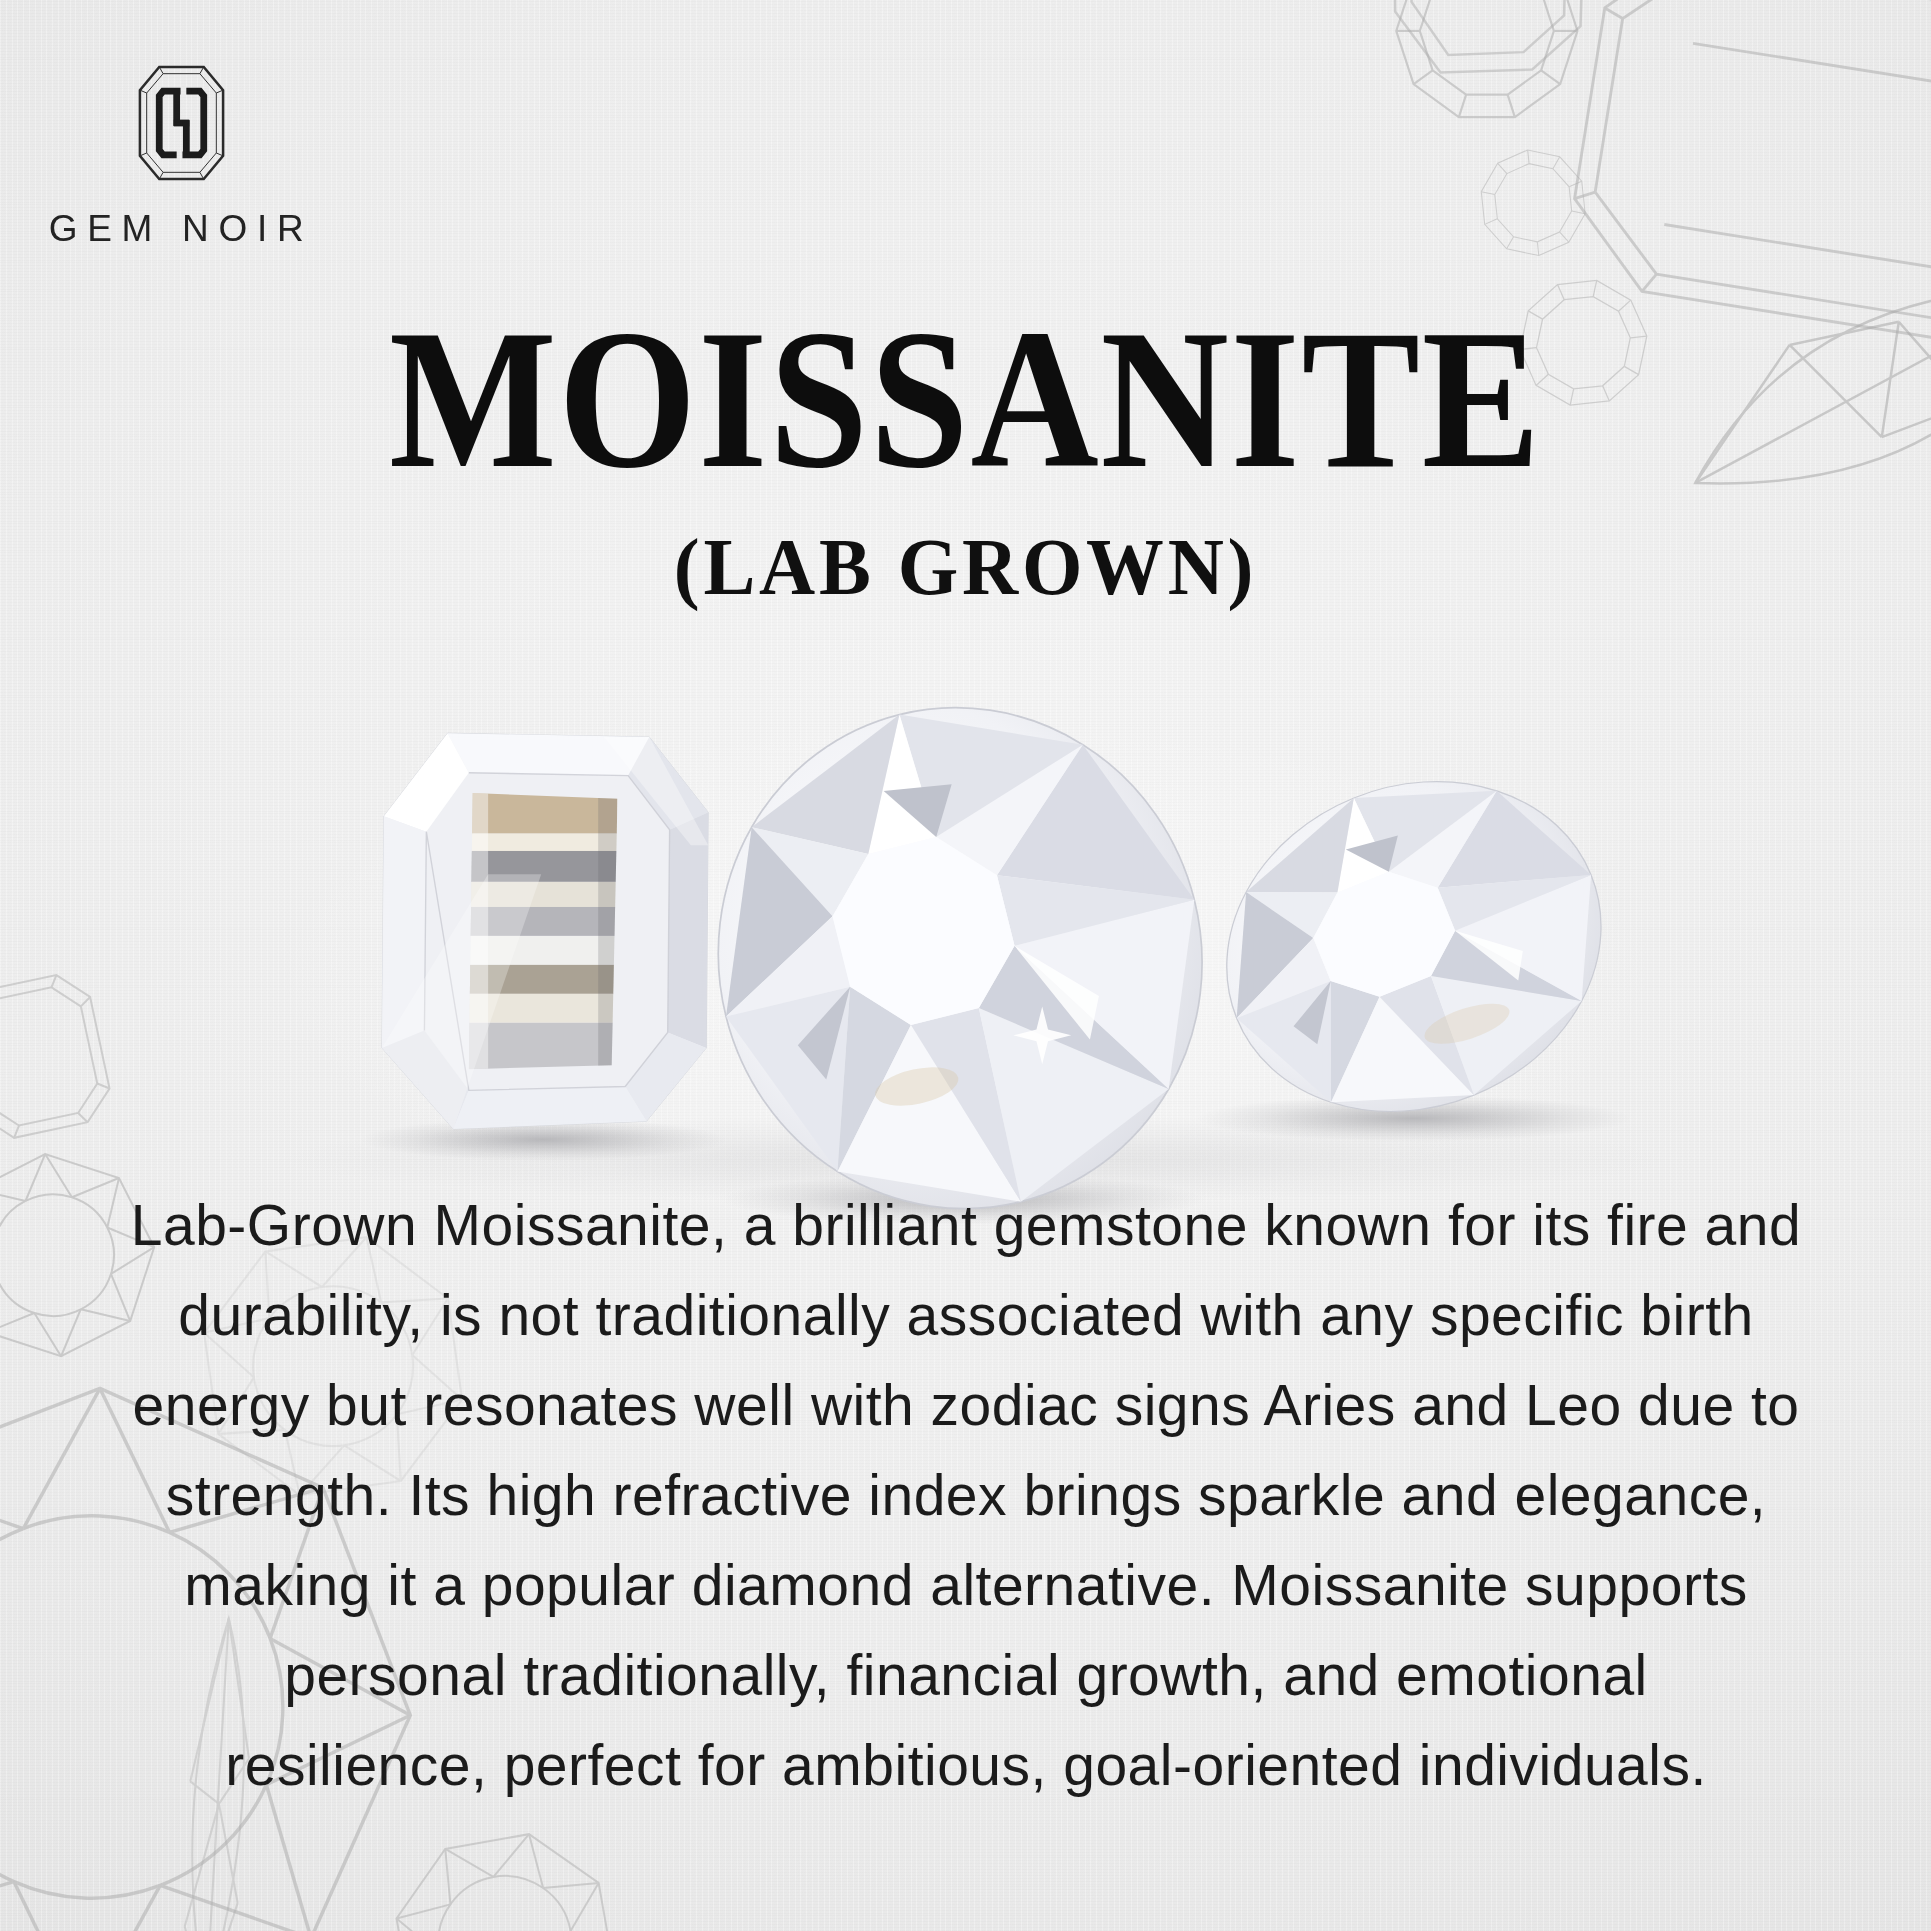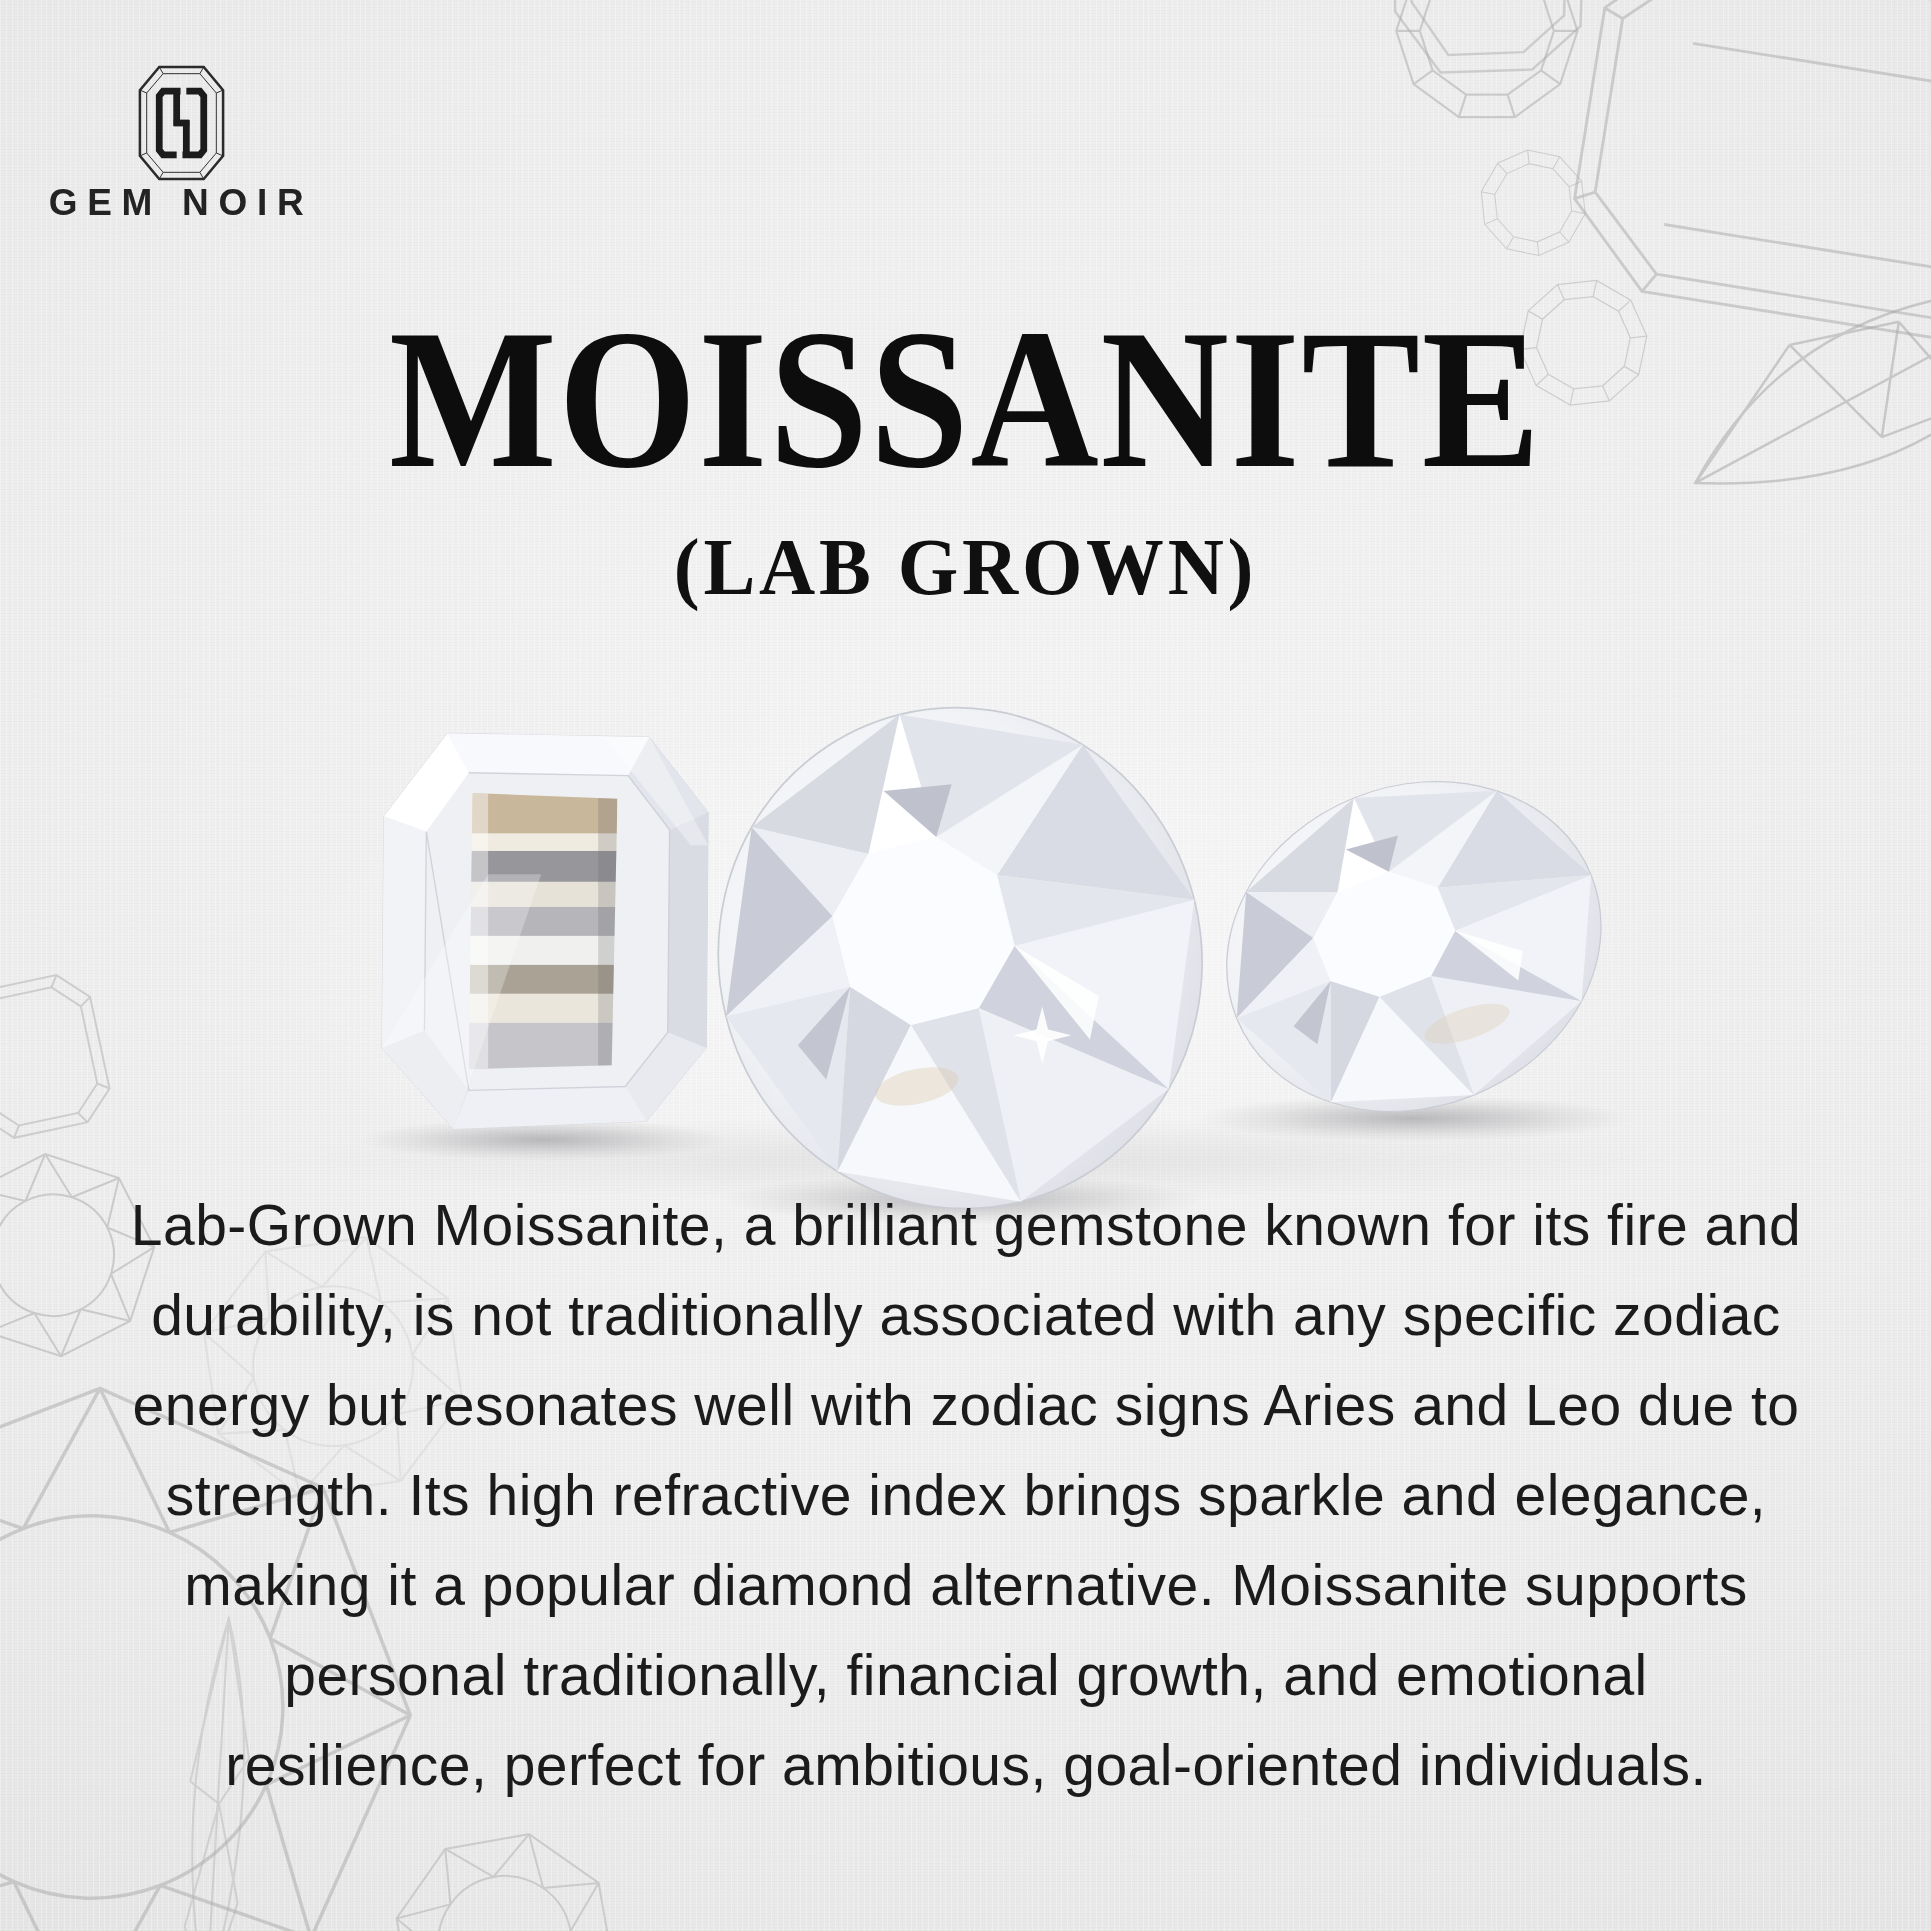--- a/index.html
+++ b/index.html
@@ -10,21 +10,21 @@
       repeating-linear-gradient(90deg, rgba(255,255,255,0.25) 0 1px, rgba(0,0,0,0.008) 1px 5.8px),
       radial-gradient(115% 95% at 50% 42%, #f6f6f6 0%, #efefef 45%, #e7e7e7 75%, #dedede 100%);
     font-family:"Liberation Sans", sans-serif;
     color:#1b1b1b;
   }
   .wm-layer{position:absolute;left:0;top:0;pointer-events:none;}
   
   .brand{position:absolute;left:46px;top:64px;width:270px;text-align:center;}
   .brand svg{display:block;margin:0 auto;}
   .brand-name{
-    margin-top:0;font-size:37px;font-weight:700;letter-spacing:9.7px;
+    margin-top:26px;font-size:37px;font-weight:400;letter-spacing:9.7px;
     color:#232323;white-space:nowrap;
   }
   
   .page-title{
     position:absolute;left:0;top:290px;width:1931px;text-align:center;
     font-family:"Liberation Serif", serif;font-weight:700;
     font-size:189px;letter-spacing:1.9px;color:#0d0d0d;
     transform:scaleX(0.94) scaleY(1.06);transform-origin:50% 50%;
     white-space:nowrap;
   }
@@ -260,21 +260,21 @@
         <rect x="234" y="60" width="20" height="294" fill="#5f5f64" opacity="0.22"></rect>
       </g>
       <polyline points="100,45 265,48 308,104 306,314 262,370 100,374 56,106 54,312" fill="none" stroke="#c9cbd2" stroke-width="1.4" opacity="0.8"></polyline>
       <polygon points="84,414 10,330 120,150 175,150" fill="#ffffff" opacity="0.28"></polygon>
       <polygon points="287,8 240,8 330,120 348,120" fill="#ffffff" opacity="0.35"></polygon>
     </g>
   </svg>
 
   <div class="description">
     <div class="line">Lab-Grown Moissanite, a brilliant gemstone known for its fire and</div>
-    <div class="line">durability, is not traditionally associated with any specific zodiac</div>
+    <div class="line">durability, is not traditionally associated with any specific birth</div>
     <div class="line">energy but resonates well with zodiac signs Aries and Leo due to</div>
     <div class="line">strength. Its high refractive index brings sparkle and elegance,</div>
     <div class="line">making it a popular diamond alternative. Moissanite supports</div>
     <div class="line">personal traditionally, financial growth, and emotional</div>
     <div class="line">resilience, perfect for ambitious, goal-oriented individuals.</div>
   </div>
 
 </div>
 
 

